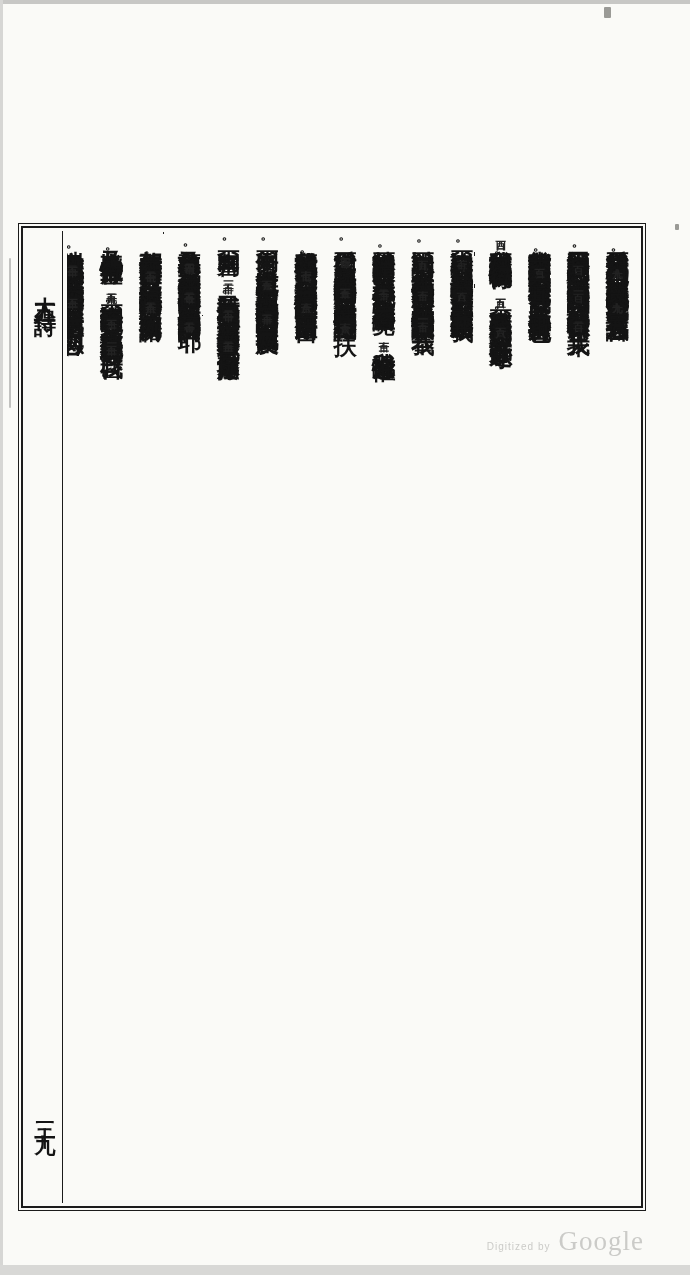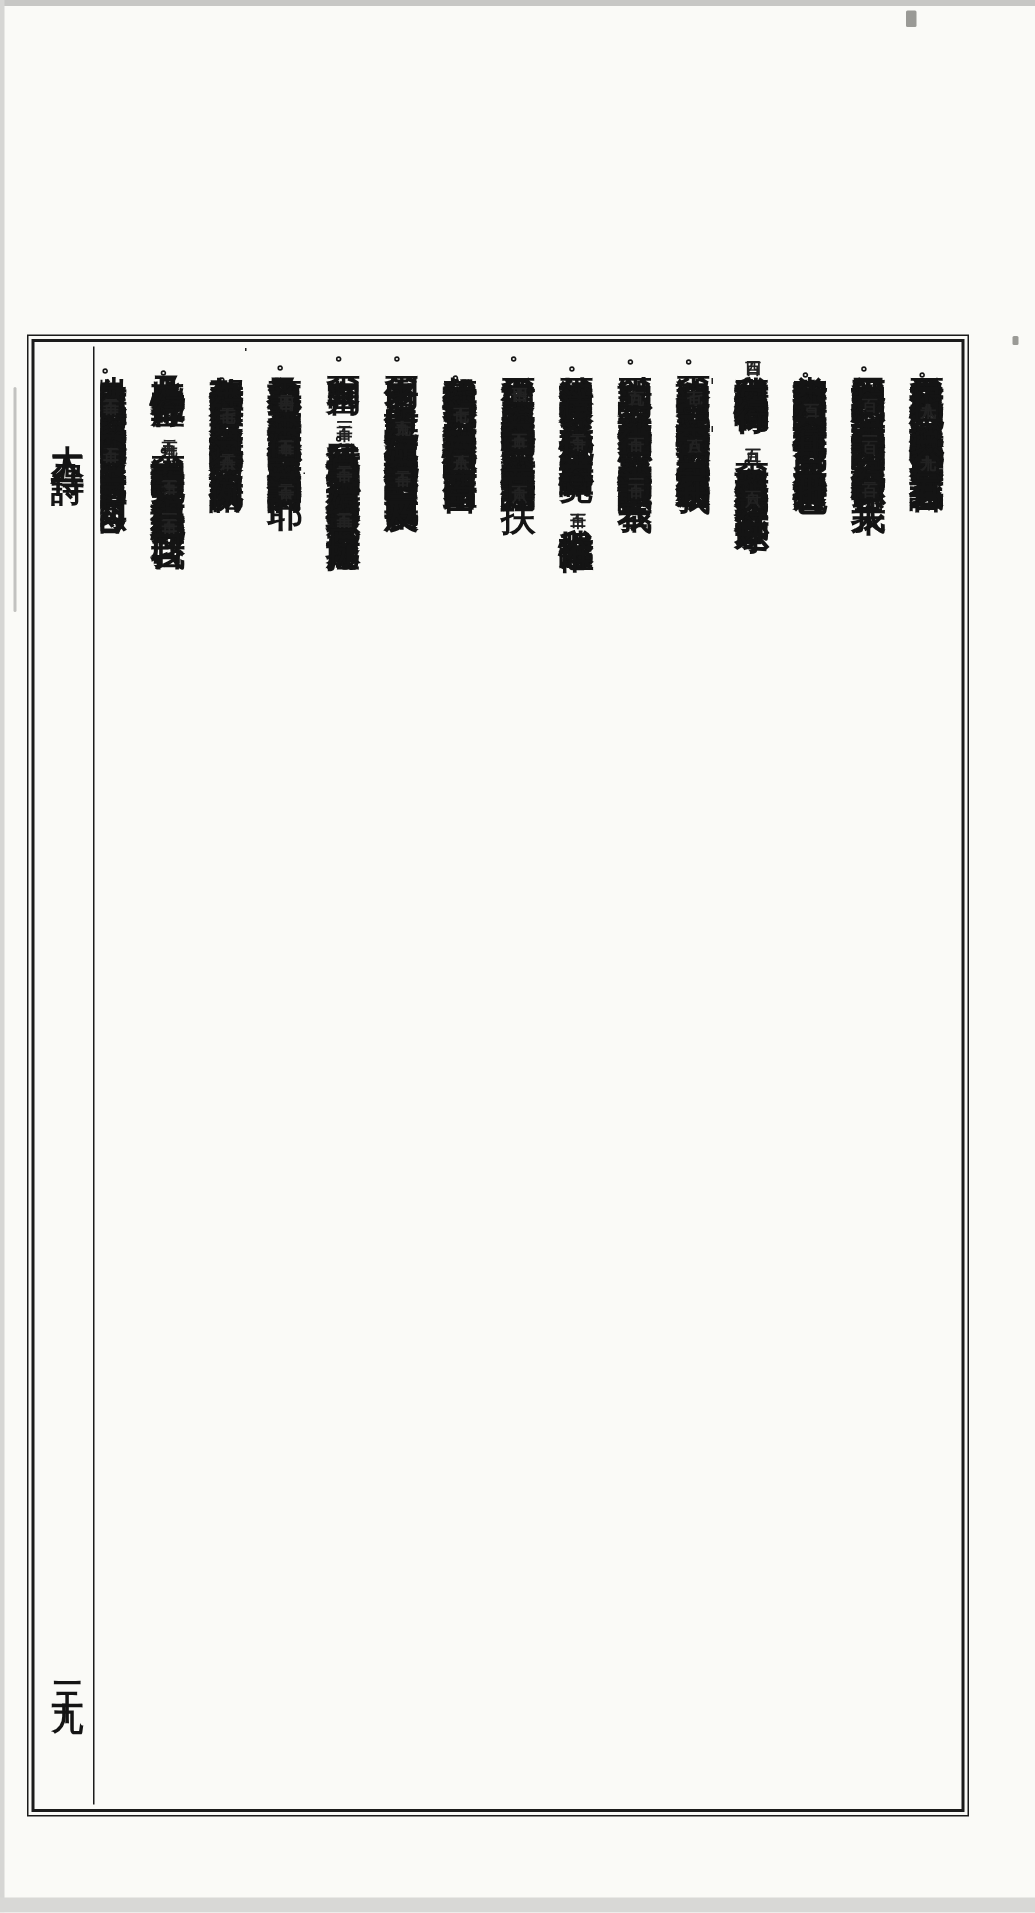--- a/index.html
+++ b/index.html
@@ -95,14 +95,18 @@
           <div class="col"><span class="seg-n">爾審判</span><span class="seg-p">。</span><span class="seg-n">○</span><span class="seg-s">百二十一</span><span class="seg-n">我已行公正勿遺我與強暴</span><span class="seg-p">。</span><span class="seg-s">百二十二</span><span class="seg-n">爲爾僕好而作保者勿容傲者欺我</span><span class="seg-p">。</span><span class="seg-s">百二十三</span><span class="seg-n">吾目廢爲爾拯</span></div>
           <div class="col"><span class="seg-n">救及爲爾善義之言</span><span class="seg-p">。</span><span class="seg-s">百二十四</span><span class="seg-n">待爾僕依爾慈悲訓我以爾諸例</span><span class="seg-p">。</span><span class="seg-s">百二十五</span><span class="seg-n">我乃爾僕賜我知識俾諳爾證詞</span><span class="seg-p">。</span><span class="seg-s">百二十六</span><span class="seg-n mark">耶</span></div>
           <div class="col"><span class="seg-n mark">賀華</span><span class="seg-n">盖伊等廢爾律兹爾當行之時矣</span><span class="seg-p">。</span><span class="seg-s">百二十七</span><span class="seg-n">且我愛爾諸誡過於金乃過於精金</span><span class="seg-p">。</span><span class="seg-s">百二十八</span><span class="seg-n">故我擬爾諸例</span></div>
           <div class="col"><span class="seg-n">及凡事皆爲宜惟恨各虛行</span><span class="seg-p">。</span><span class="seg-n">○</span><span class="seg-s">百二十九</span><span class="seg-n">爾證詞爲奇故吾魂守之</span><span class="seg-p">。</span><span class="seg-s">百三十</span><span class="seg-n">爾言進得光爲純璞得智</span><span class="seg-p">。</span><span class="seg-s">百三十一</span><span class="seg-n">我啓口</span></div>
           <div class="col"><span class="seg-n">喘息盖我極想爾諸誡矣</span><span class="seg-p">。</span><span class="seg-s">百三十二</span><span class="seg-n">垂顧我矜憐我如所施於愛爾名者然</span><span class="seg-p">。</span><span class="seg-s">百三十三</span><span class="seg-n">使我步依爾言</span><span class="seg-p">。</span><span class="seg-n">勿容何惡</span></div>
         </div>
 
     </div>
   </div>
 
+  <div class="watermark">
+    <span class="wm-prefix">Digitized by</span>
+    <span class="wm-brand">Google</span>
+  </div>
 
 </div>
 
 </body></html>

